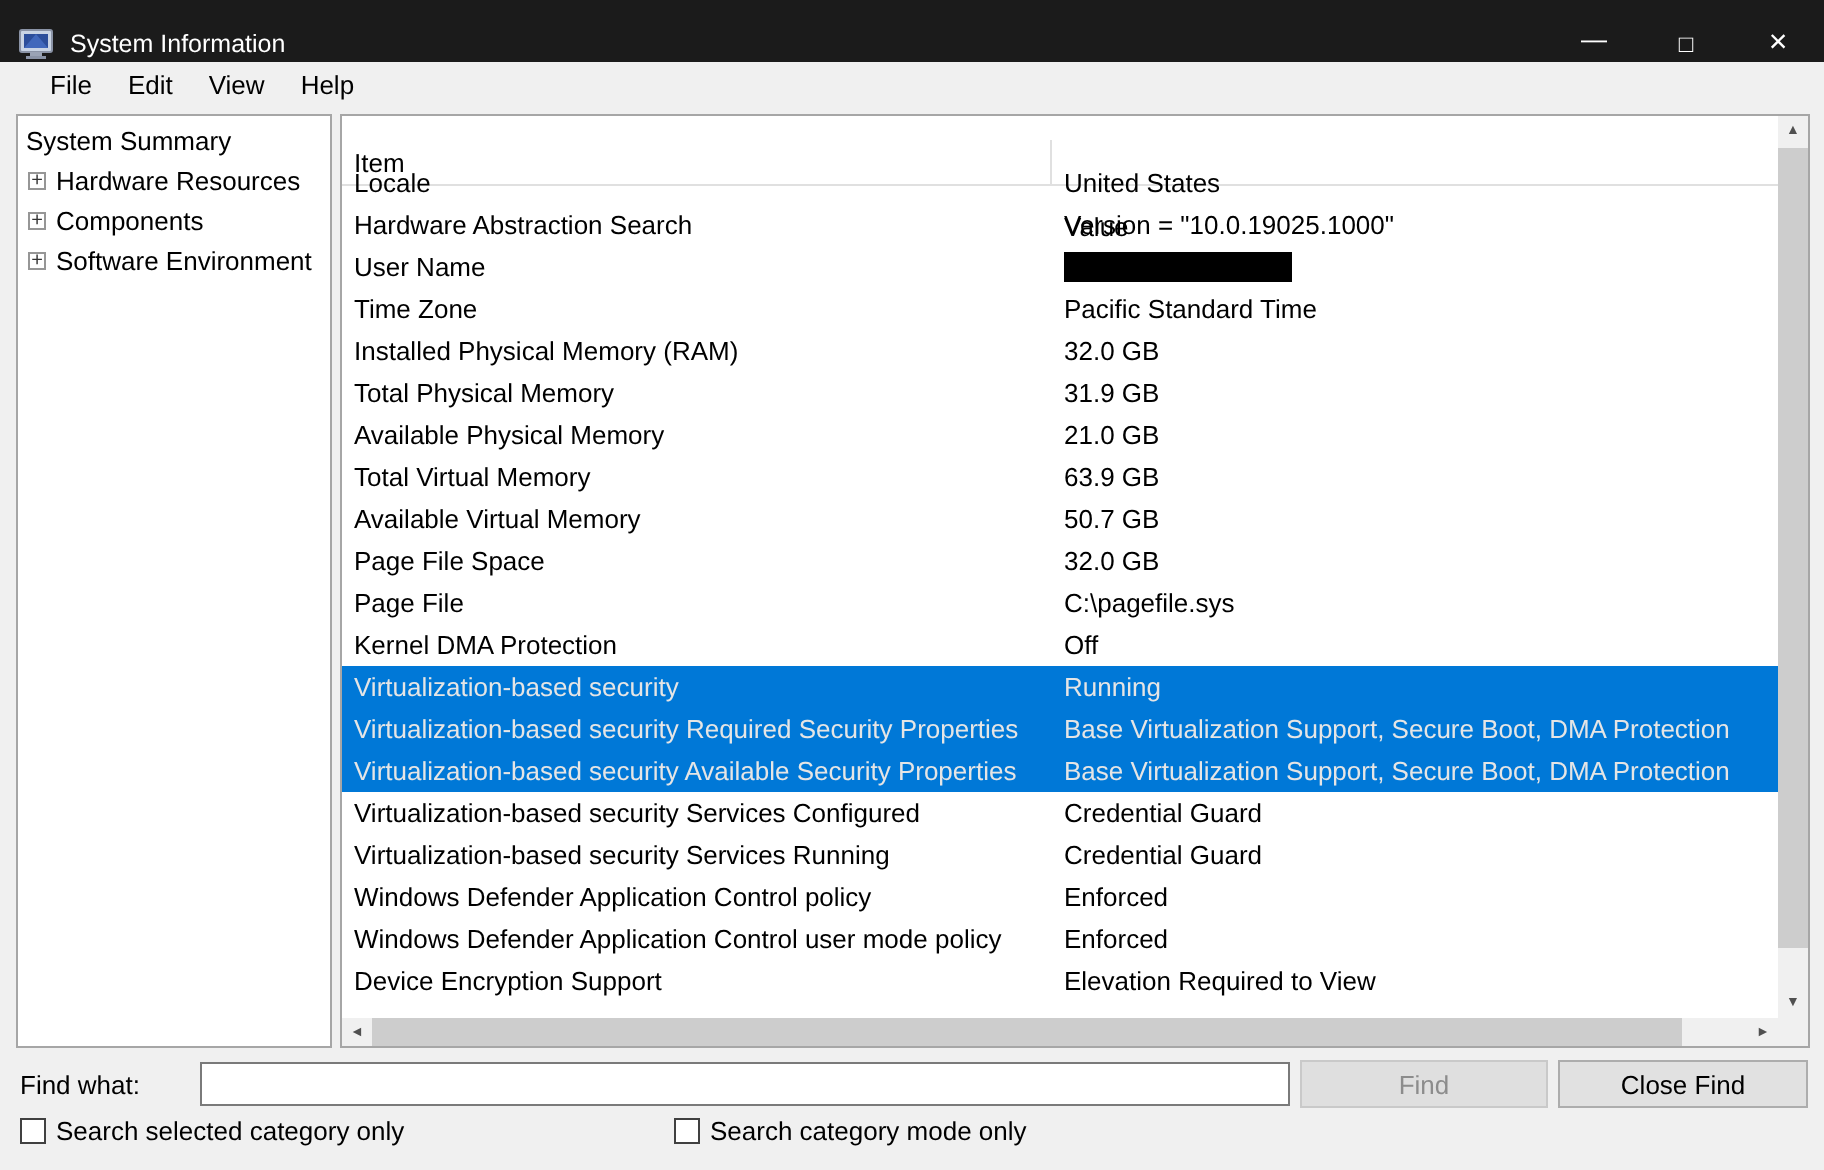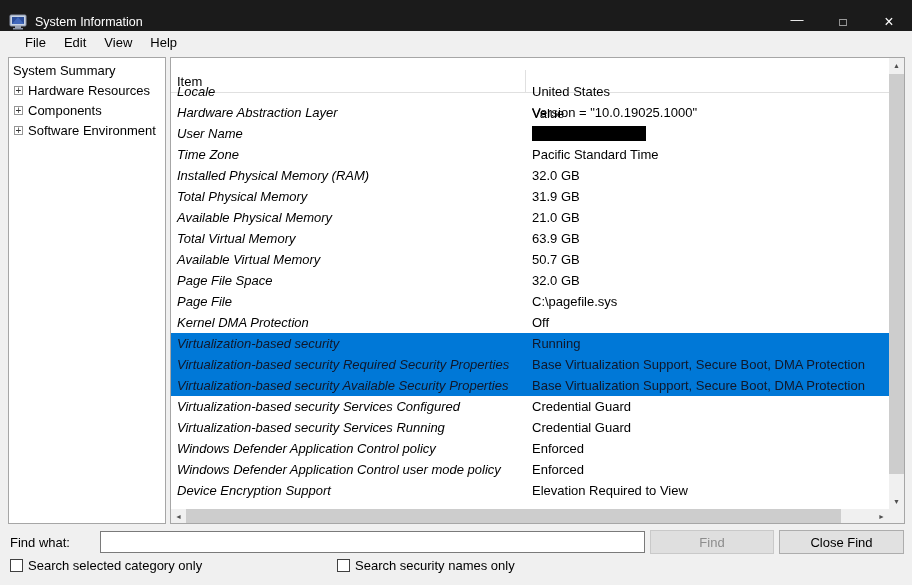--- a/index.html
+++ b/index.html
@@ -27,23 +27,23 @@
 
   
   .list-panel { position: absolute; left: 170px; top: 57px; width: 735px; height: 467px; background: #fff; border: 1px solid #a6a6a6; overflow: hidden; }
   .list-header { position: absolute; top: 12px; left: 0; right: 15px; height: 23px; background: #fff; border-bottom: 1px solid #e0e0e0; display: flex; }
   .hcol { height: 100%; display: flex; align-items: center; padding-left: 6px; white-space: nowrap; }
   .hcol.item { width: 355px; border-right: 1px solid #e0e0e0; }
   .hcol.value { flex: 1; margin-top: 32px; }
   .rows { position: absolute; top: 23px; left: 0; right: 15px; }
   .row { display: flex; height: 21px; }
   .cell { height: 21px; line-height: 21px; white-space: nowrap; overflow: hidden; }
-  .cell.item { width: 355px; padding-left: 6px; flex: 0 0 355px; font-style: italic; }
+  .cell.item { width: 355px; padding-left: 6px; flex: 0 0 355px; }
   .cell.value { flex: 1; padding-left: 6px; }
-  .row.selected { background: #0078d7; color: #0f172a; }
+  .row.selected { background: #0078d7; color: #e5e5e5; }
   .redacted-box { display: inline-block; width: 114px; height: 15px; background: #000; margin-top: 3px; vertical-align: top; }
 
   
   .vscroll { position: absolute; top: 0; right: 0; width: 15px; height: 451px; background: #f0f0f0; }
   .vscroll .arrow { position: absolute; left: 0; width: 15px; height: 15px; display: flex; align-items: center; justify-content: center; font-size: 7px; color: #505050; }
   .vscroll .arrow.up { top: 0; }
   .vscroll .arrow.down { bottom: 0; }
   .vscroll .thumb { position: absolute; left: 0; top: 16px; width: 15px; height: 400px; background: #cdcdcd; }
   .hscroll { position: absolute; left: 0; right: 15px; bottom: 0; height: 14px; background: #f0f0f0; }
   .hscroll .arrow { position: absolute; top: 0; width: 15px; height: 14px; display: flex; align-items: center; justify-content: center; font-size: 7px; color: #505050; }
@@ -125,21 +125,21 @@
       <div class="hcol item">Item</div>
       <div class="hcol value">Value</div>
     </div>
 
     <div class="rows">
       <div class="row">
         <div class="cell item">Locale</div>
         <div class="cell value">United States</div>
       </div>
       <div class="row">
-        <div class="cell item">Hardware Abstraction Layer</div>
+        <div class="cell item">Hardware Abstraction Search</div>
         <div class="cell value">Version = "10.0.19025.1000"</div>
       </div>
       <div class="row">
         <div class="cell item">User Name</div>
         <div class="cell value"><span class="redacted-box"></span></div>
       </div>
       <div class="row">
         <div class="cell item">Time Zone</div>
         <div class="cell value">Pacific Standard Time</div>
       </div>
@@ -228,17 +228,17 @@
   <div class="btn find">Find</div>
   <div class="btn closefind">Close Find</div>
 
   <div class="optrow">
     <div class="opt one">
       <span class="cbbox"></span>
       <span>Search selected category only</span>
     </div>
     <div class="opt two">
       <span class="cbbox"></span>
-      <span>Search security names only</span>
+      <span>Search category mode only</span>
     </div>
   </div>
 
 </div>
 
 </body></html>

